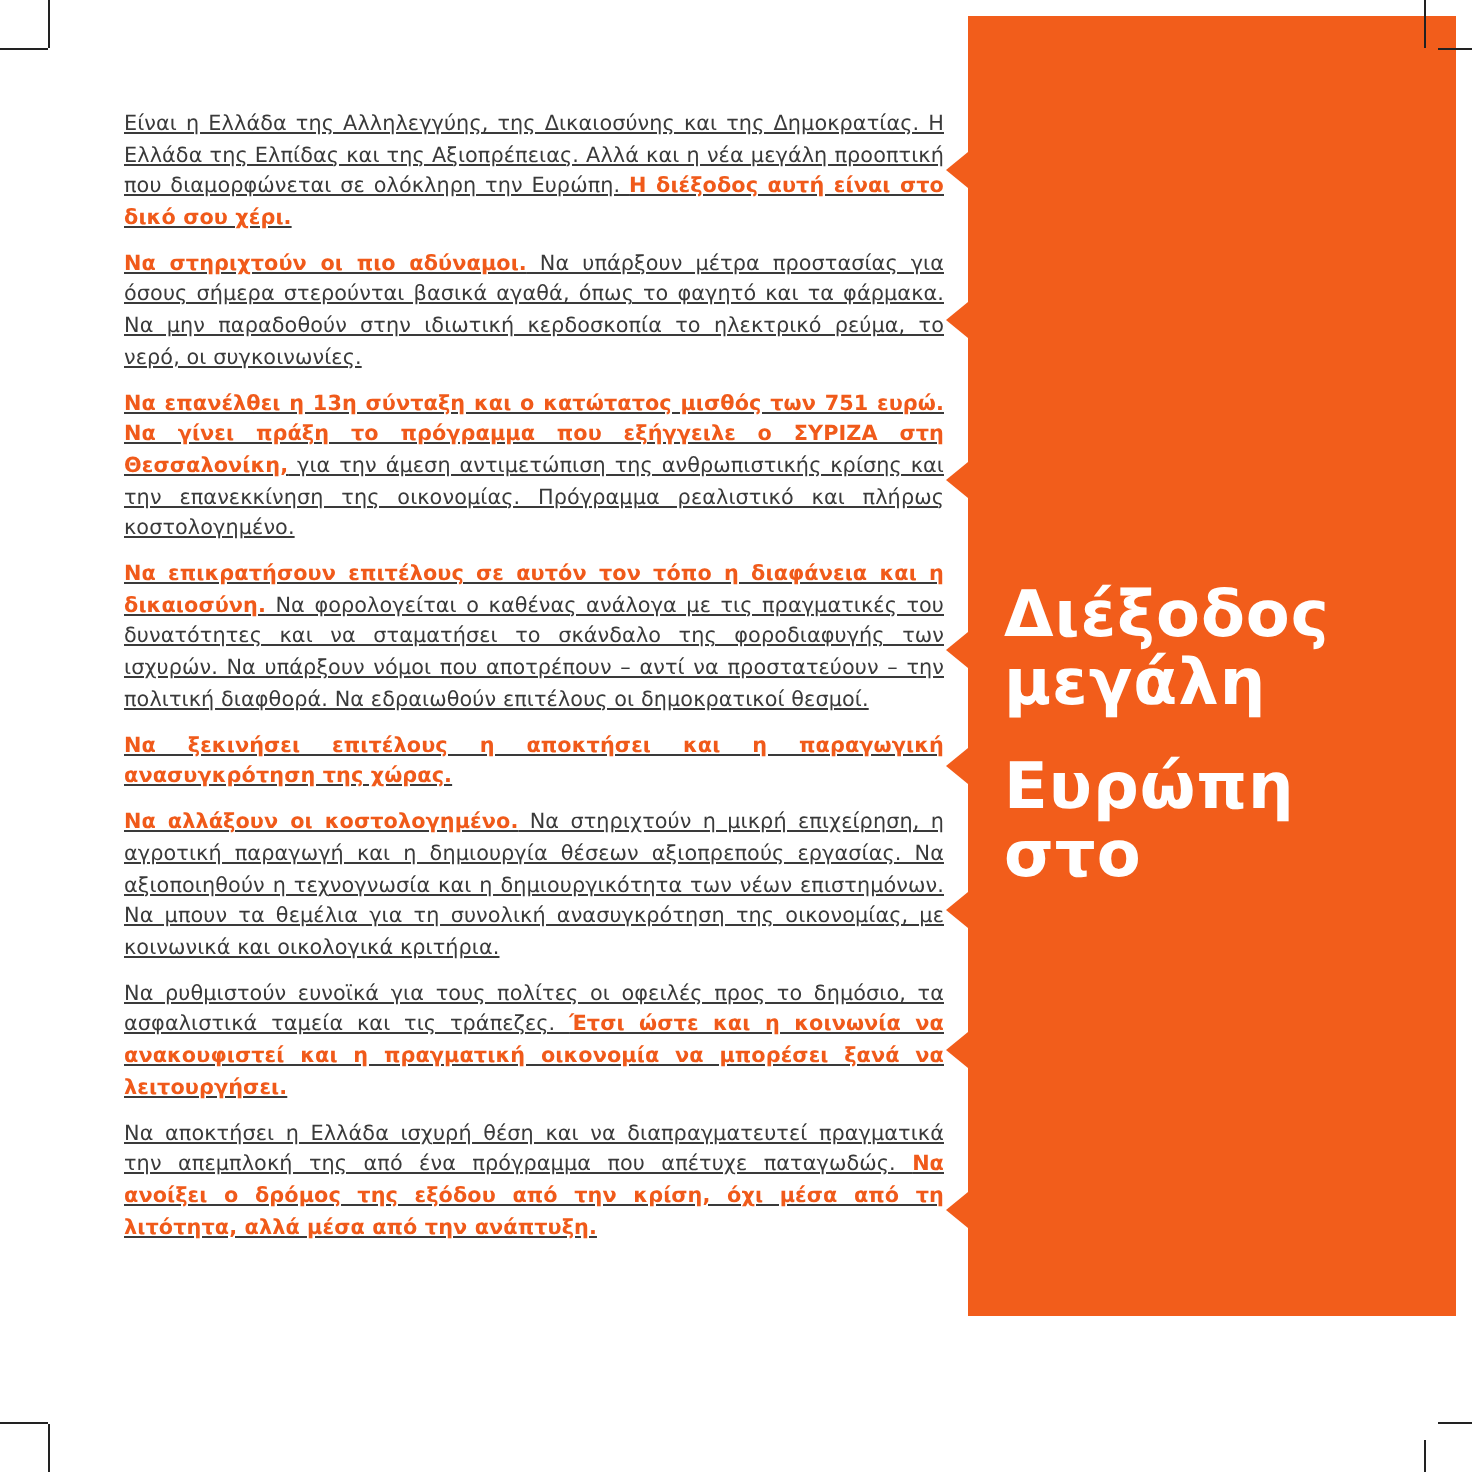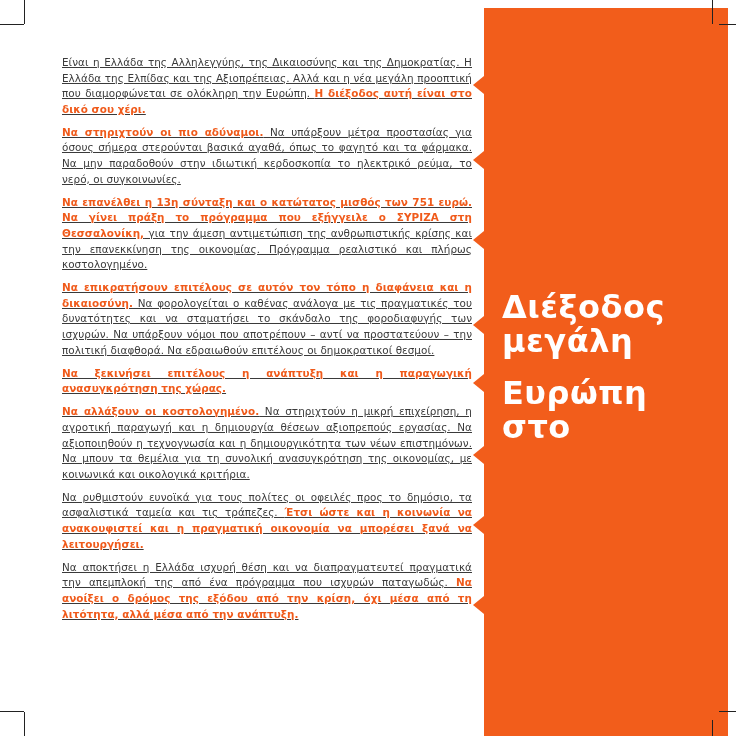--- a/index.html
+++ b/index.html
@@ -14,21 +14,21 @@
 
   .text-col {
     position: absolute; left: 62px; top: 55px; width: 410px;
     color: #3a3a3a; font-size: 10.4px; line-height: 15.6px;
     text-align: justify; letter-spacing: 0.05px; text-decoration: underline;
   }
   .text-col p { margin: 0 0 7.5px 0; }
   .hl { color: #f05a1a; font-weight: bold; }
 
   .panel {
-    position: absolute; left: 484px; top: 8px; width: 244px; height: 728px;
+    position: absolute; left: 484px; top: 8px; width: 244px; height: 650px;
     background: #f25d1b;
   }
   .notch {
     position: absolute; left: -11px; width: 0; height: 0;
     border-top: 9px solid transparent; border-bottom: 9px solid transparent;
     border-right: 11px solid #f25d1b;
   }
   .headline {
     position: absolute; left: 18px; top: 282px; width: 224px;
     color: #ffffff; font-weight: bold;
@@ -44,24 +44,24 @@
 <div class="crop v" style="left:24px; top:0;"></div>
 <div class="crop h" style="left:0; top:24px;"></div>
 <div class="crop v" style="left:24px; top:712px;"></div>
 <div class="crop h" style="left:0; top:711px;"></div>
 
 <div class="text-col">
   <p><span>Είναι η Ελλάδα της Αλληλεγγύης, της Δικαιοσύνης και της Δημοκρατίας. Η Ελλάδα της Ελπίδας και της Αξιοπρέπειας. Αλλά και η νέα μεγάλη προοπτική που διαμορφώνεται σε ολόκληρη την Ευρώπη. </span><span class="hl">Η διέξοδος αυτή είναι στο δικό σου χέρι.</span></p>
   <p><span class="hl">Να στηριχτούν οι πιο αδύναμοι.</span><span> Να υπάρξουν μέτρα προστασίας για όσους σήμερα στερούνται βασικά αγαθά, όπως το φαγητό και τα φάρμακα. Να μην παραδοθούν στην ιδιωτική κερδοσκοπία το ηλεκτρικό ρεύμα, το νερό, οι συγκοινωνίες.</span></p>
   <p><span class="hl">Να επανέλθει η 13η σύνταξη και ο κατώτατος μισθός των 751 ευρώ. Να γίνει πράξη το πρόγραμμα που εξήγγειλε ο ΣΥΡΙΖΑ στη Θεσσαλονίκη,</span><span> για την άμεση αντιμετώπιση της ανθρωπιστικής κρίσης και την επανεκκίνηση της οικονομίας. Πρόγραμμα ρεαλιστικό και πλήρως κοστολογημένο.</span></p>
   <p><span class="hl">Να επικρατήσουν επιτέλους σε αυτόν τον τόπο η διαφάνεια και η δικαιοσύνη.</span><span> Να φορολογείται ο καθένας ανάλογα με τις πραγματικές του δυνατότητες και να σταματήσει το σκάνδαλο της φοροδιαφυγής των ισχυρών. Να υπάρξουν νόμοι που αποτρέπουν – αντί να προστατεύουν – την πολιτική διαφθορά. Να εδραιωθούν επιτέλους οι δημοκρατικοί θεσμοί.</span></p>
-  <p><span class="hl">Να ξεκινήσει επιτέλους η ανάπτυξη και η παραγωγική ανασυγκρότηση της χώρας.</span></p>
+  <p><span class="hl">Να ξεκινήσει επιτέλους η αποκτήσει και η παραγωγική ανασυγκρότηση της χώρας.</span></p>
   <p><span class="hl">Να αλλάξουν οι κοστολογημένο.</span><span> Να στηριχτούν η μικρή επιχείρηση, η αγροτική παραγωγή και η δημιουργία θέσεων αξιοπρεπούς εργασίας. Να αξιοποιηθούν η τεχνογνωσία και η δημιουργικότητα των νέων επιστημόνων. Να μπουν τα θεμέλια για τη συνολική ανασυγκρότηση της οικονομίας, με κοινωνικά και οικολογικά κριτήρια.</span></p>
   <p><span>Να ρυθμιστούν ευνοϊκά για τους πολίτες οι οφειλές προς το δημόσιο, τα ασφαλιστικά ταμεία και τις τράπεζες. </span><span class="hl">Έτσι ώστε και η κοινωνία να ανακουφιστεί και η πραγματική οικονομία να μπορέσει ξανά να λειτουργήσει.</span></p>
-  <p><span>Να αποκτήσει η Ελλάδα ισχυρή θέση και να διαπραγματευτεί πραγματικά την απεμπλοκή της από ένα πρόγραμμα που ισχυρών παταγωδώς. </span><span class="hl">Να ανοίξει ο δρόμος της εξόδου από την κρίση, όχι μέσα από τη λιτότητα, αλλά μέσα από την ανάπτυξη.</span></p>
+  <p><span>Να αποκτήσει η Ελλάδα ισχυρή θέση και να διαπραγματευτεί πραγματικά την απεμπλοκή της από ένα πρόγραμμα που απέτυχε παταγωδώς. </span><span class="hl">Να ανοίξει ο δρόμος της εξόδου από την κρίση, όχι μέσα από τη λιτότητα, αλλά μέσα από την ανάπτυξη.</span></p>
 </div>
 
 <div class="panel">
   <div class="notch" style="top:68px;"></div>
   <div class="notch" style="top:143px;"></div>
   <div class="notch" style="top:223px;"></div>
   <div class="notch" style="top:308px;"></div>
   <div class="notch" style="top:366px;"></div>
   <div class="notch" style="top:438px;"></div>
   <div class="notch" style="top:508px;"></div>

